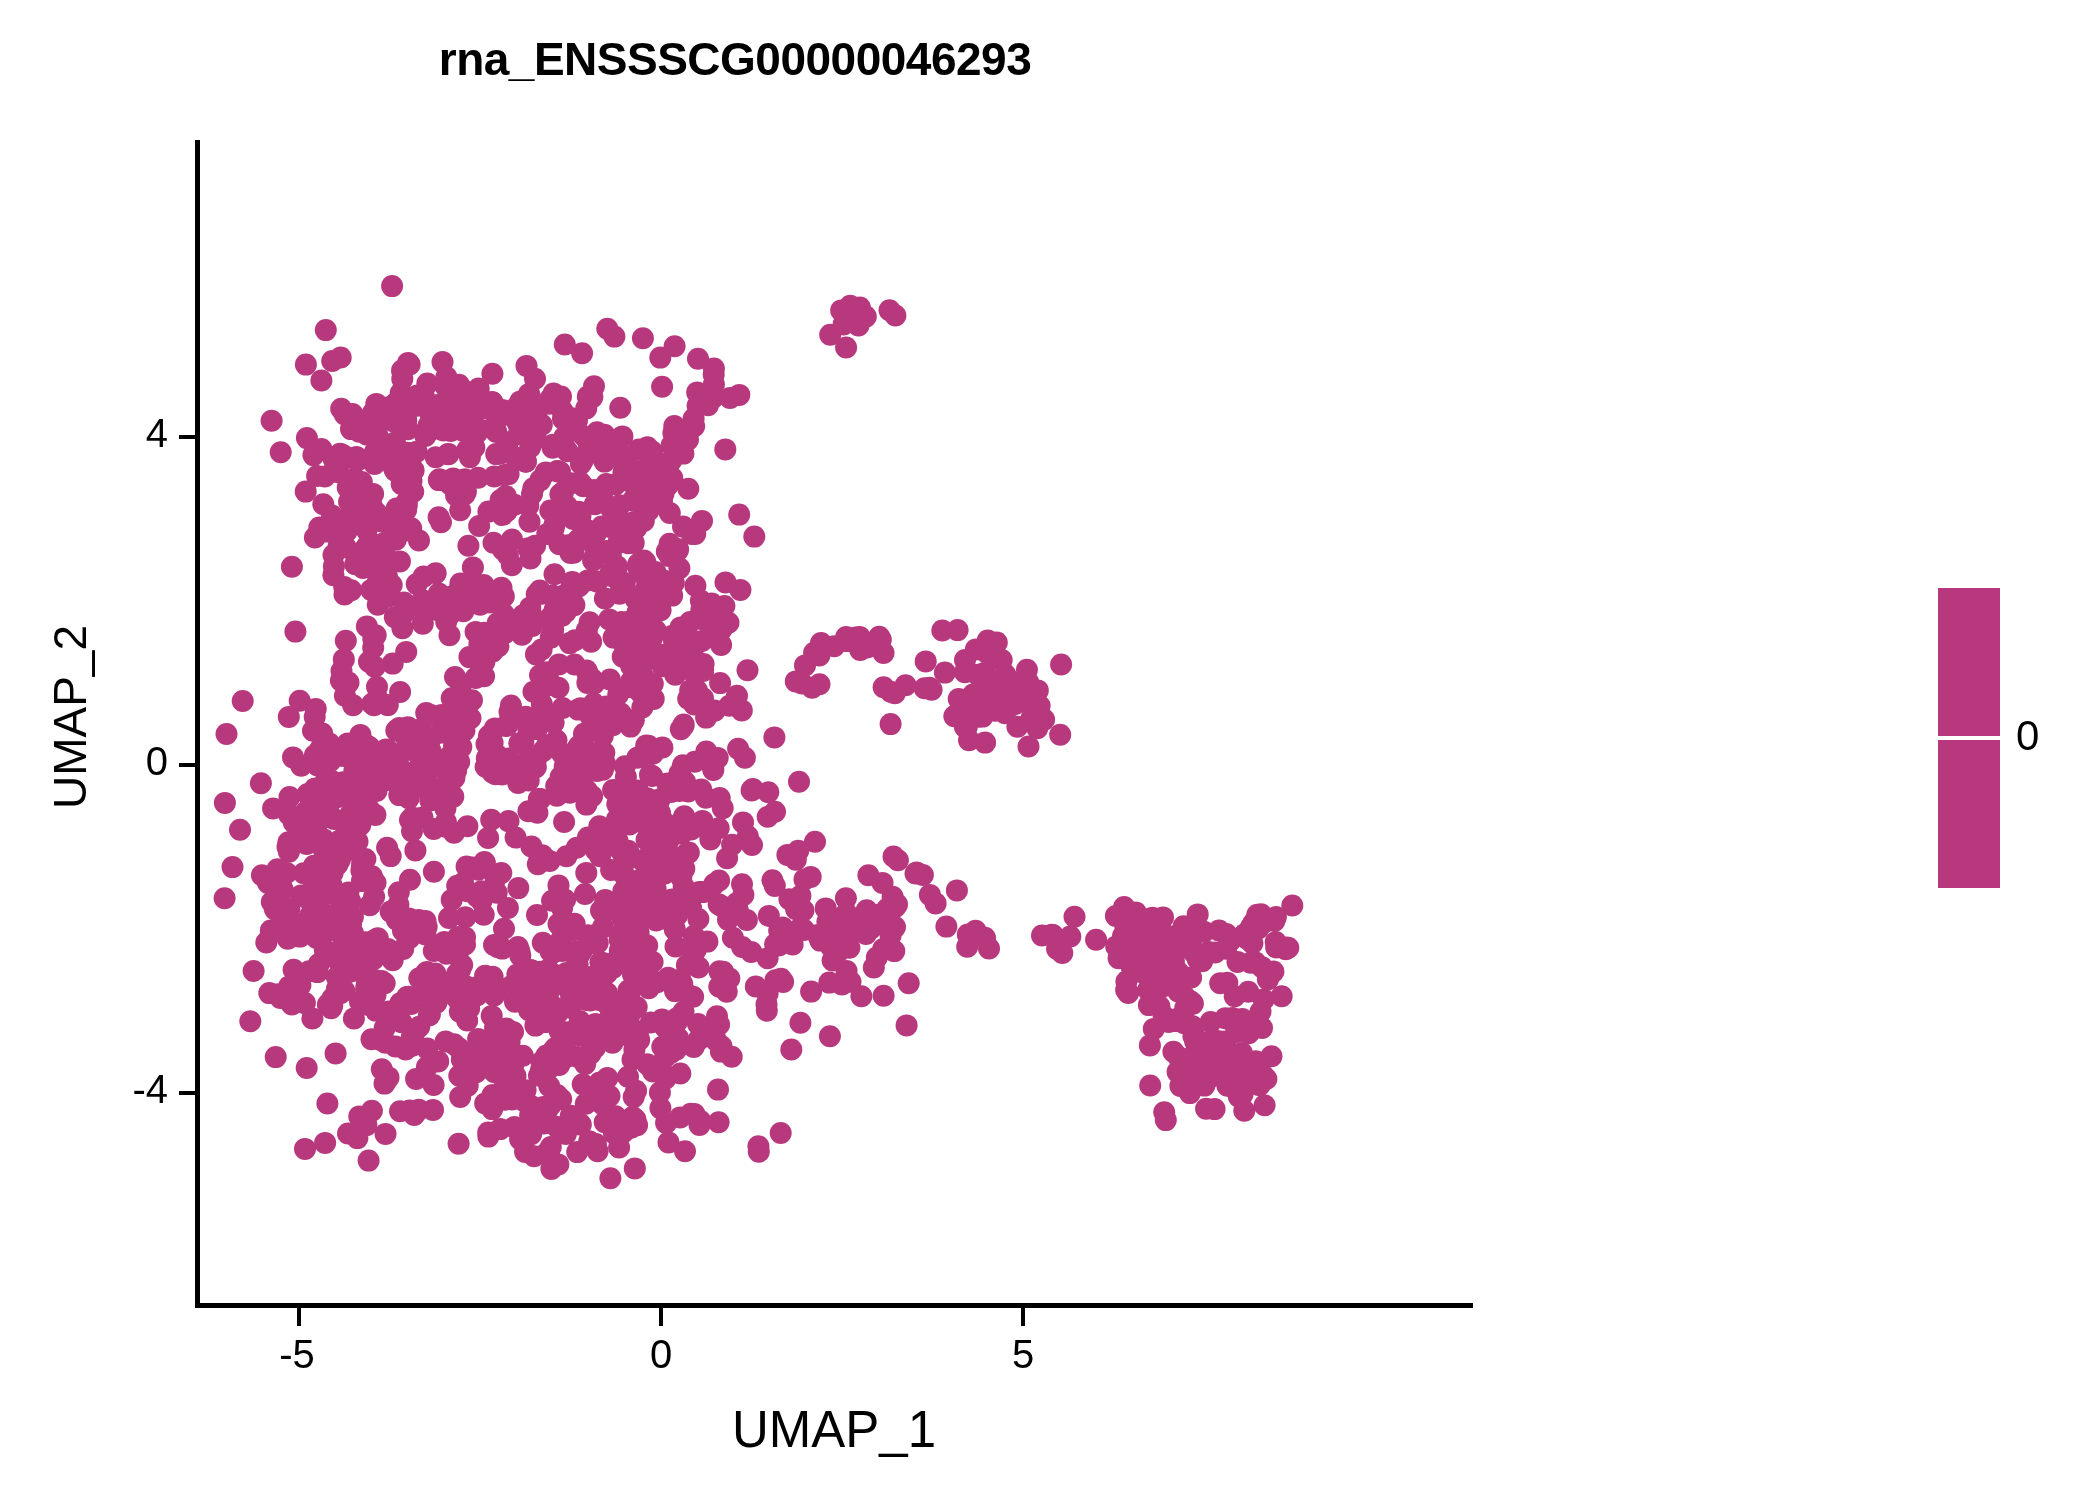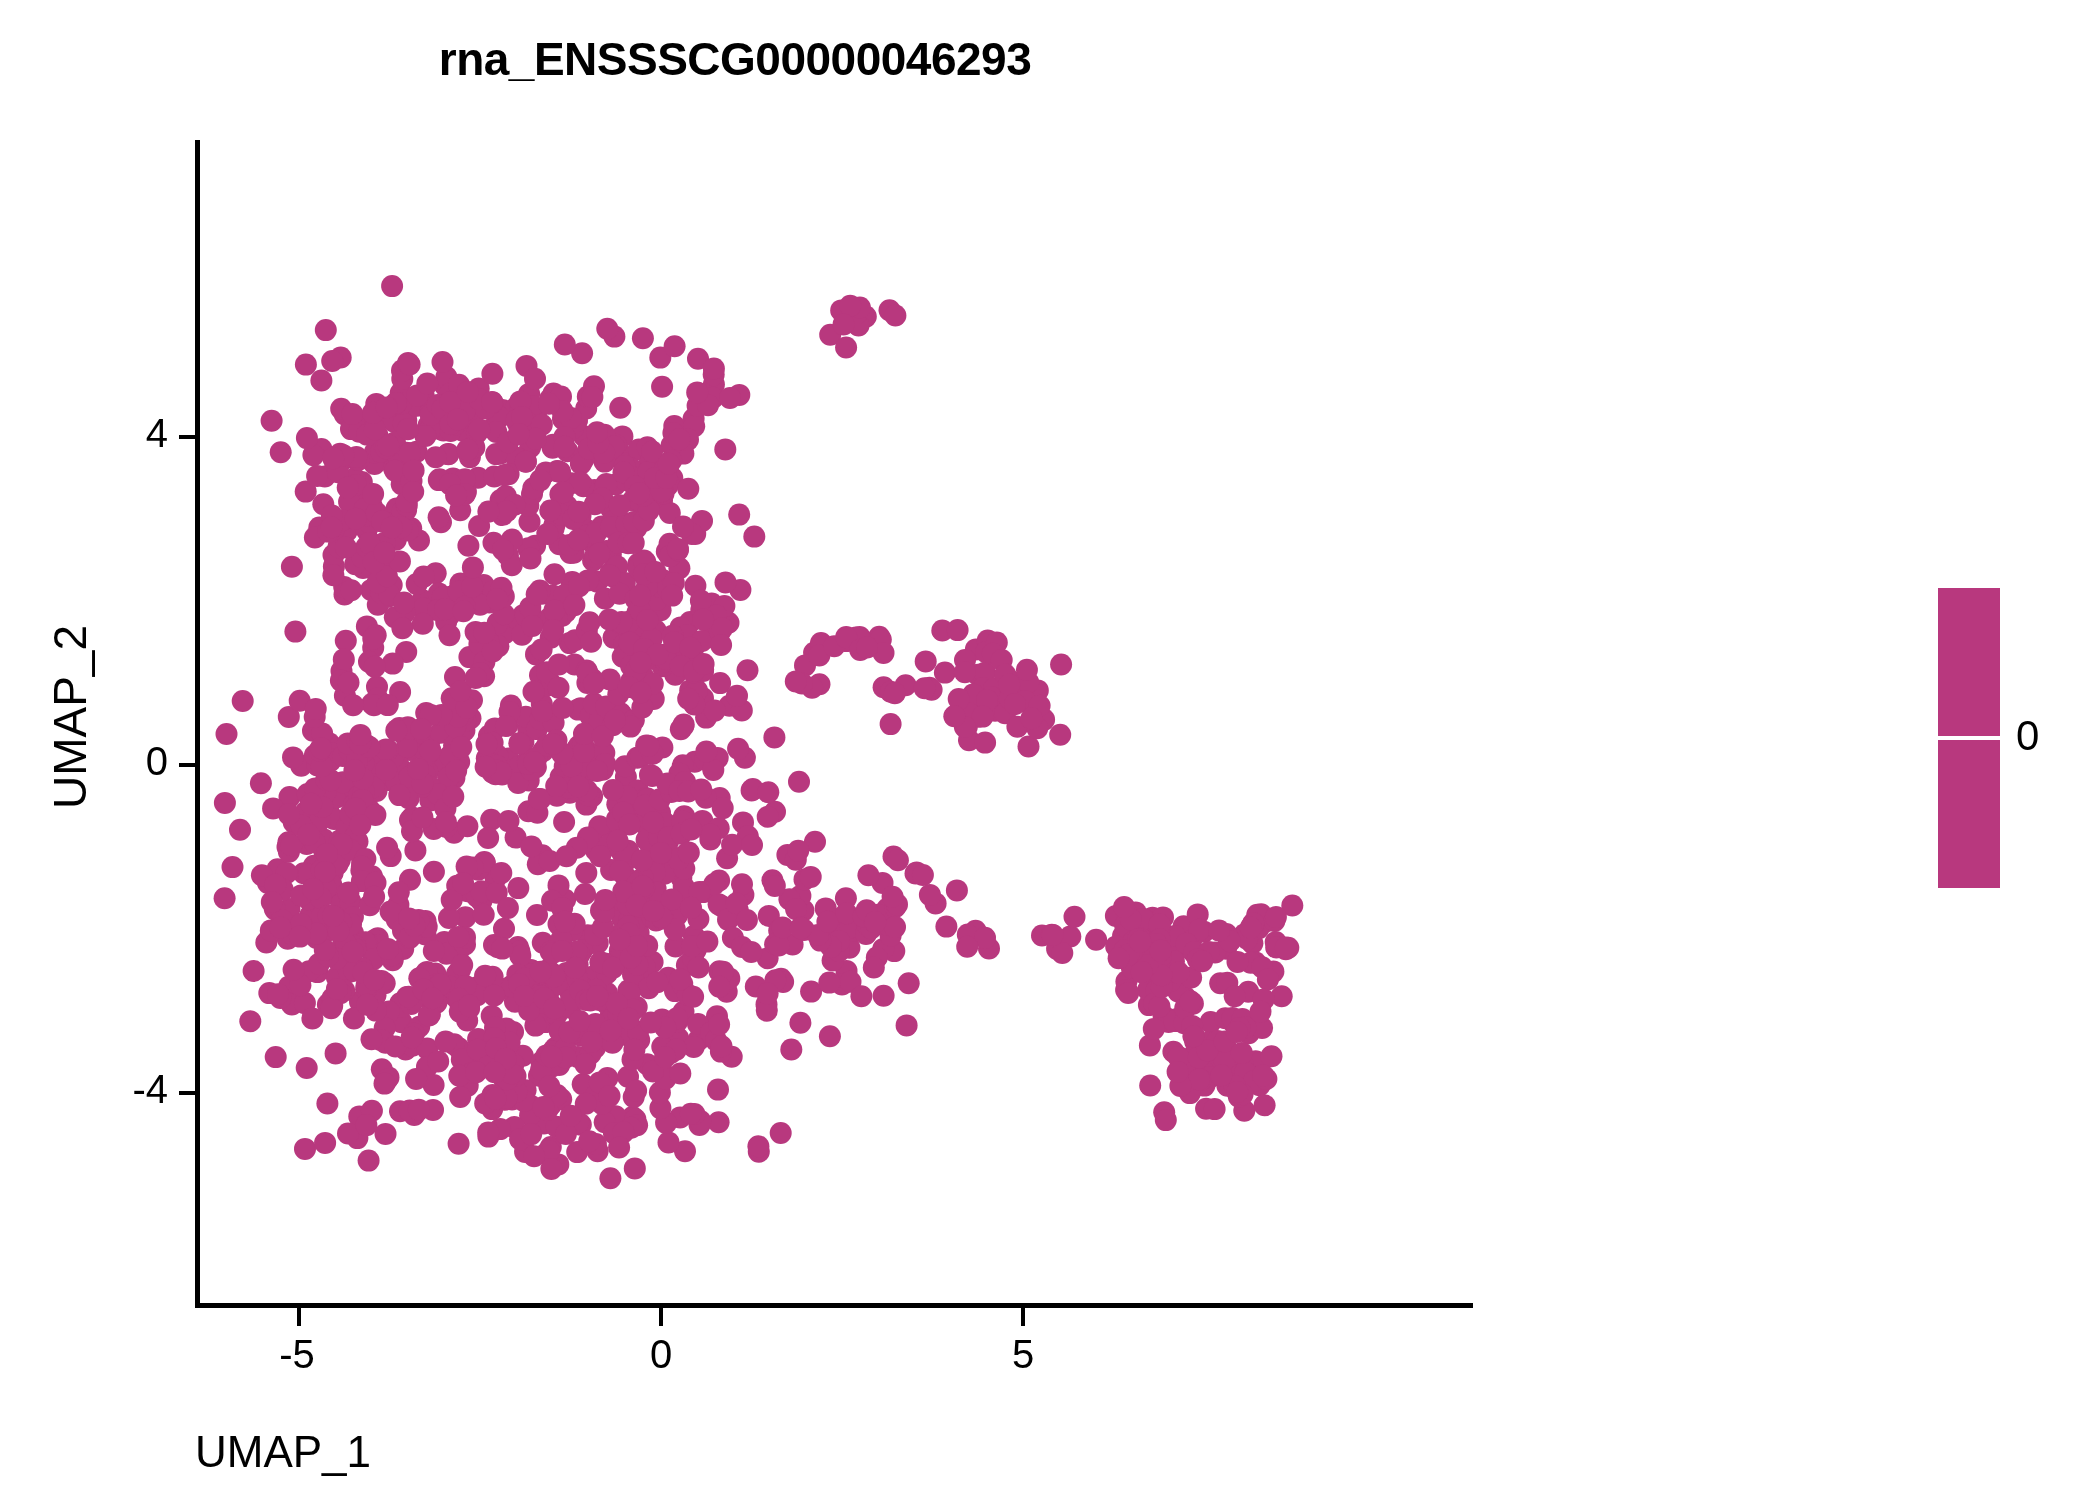--- a/index.html
+++ b/index.html
@@ -40,23 +40,22 @@
     width:540px;
     transform:rotate(-90deg);
     transform-origin:center center;
     text-align:center;
     font-size:46px;color:#000;
     white-space:nowrap;
   }
   #xlab{
     position:absolute;
     left:195px;top:1400px;width:1278px;
-    font-size:44px;color:#000;
+    text-align:center;font-size:51px;color:#000;
     white-space:nowrap;
-    margin-top:27px;
   }
 
   
   #legend{position:absolute;left:1938px;top:588px;}
   #legend-bar{
     position:absolute;left:0;top:0;
     width:62px;height:300px;
   }
   #legend-tick{
     position:absolute;left:0;top:148px;

